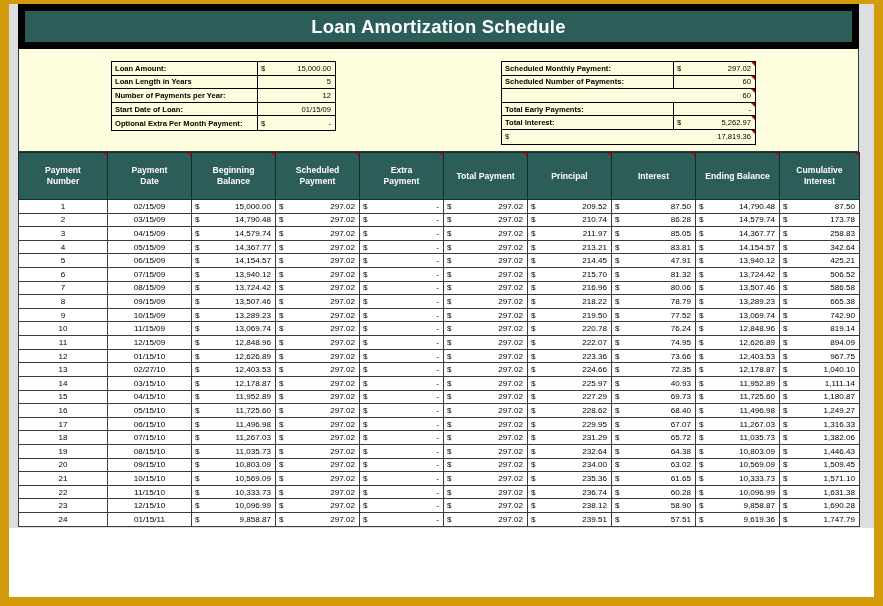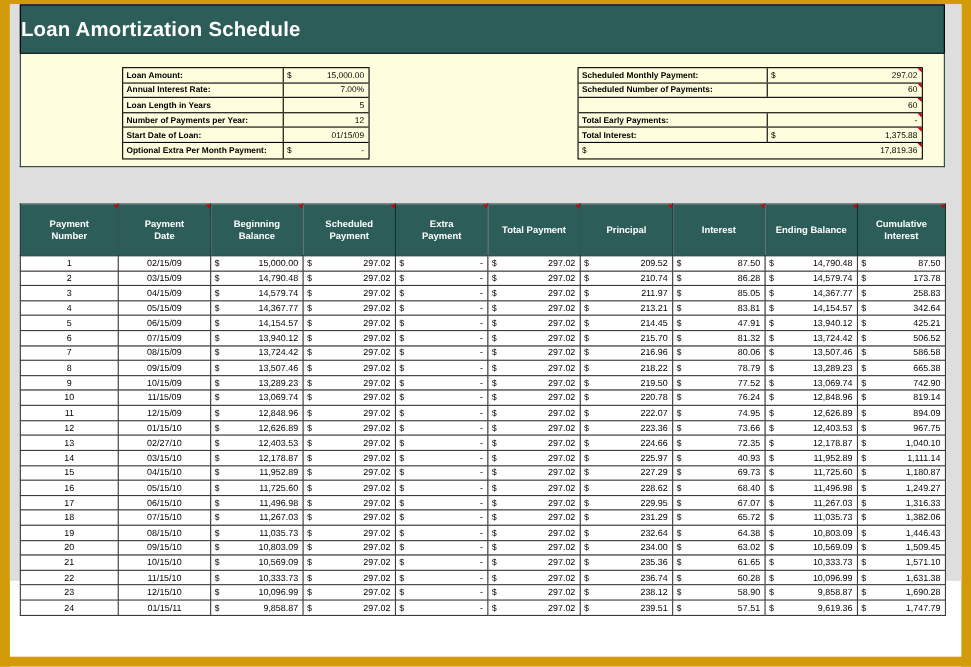--- a/index.html
+++ b/index.html
@@ -53,24 +53,25 @@
     height: 519px;
   }
 
   
   #title-banner {
     position: absolute;
     left: 0; top: 0;
     width: 841px;
     height: 45px;
     background: #2C5D58;
-    border: 1px solid #000000;
+    border: 7px solid #000000;
     box-sizing: border-box;
     display: flex;
     align-items: center;
+    justify-content: center;
   }
   #title-text {
     color: #ffffff;
     font-size: 18.5px;
     font-weight: bold;
     letter-spacing: 0.2px;
   }
 
   
   #summary-panel {
@@ -84,21 +85,21 @@
     box-sizing: border-box;
   }
 
   .info-box {
     position: absolute;
     border: 1px solid #000;
     box-sizing: border-box;
     background: #FEFEDE;
   }
   #left-box  { left: 92px;  top: 12px; width: 225px; }
-  #right-box { left: 506px; top: 12px; width: 314px; }
+  #right-box { left: 482px; top: 12px; width: 255px; }
 
   .info-row {
     display: flex;
     height: 13.6px;
     border-bottom: 1px solid #000;
     box-sizing: border-box;
     position: relative;
   }
   .info-row:last-child { border-bottom: none; }
 
@@ -146,21 +147,20 @@
     border-top: 4px solid #C00000;
     border-left: 4px solid transparent;
   }
 
   
   #table-wrap {
     position: absolute;
     left: 0;
     top: 148px;
     width: 841px;
-    margin-top: 33px;
   }
   table.amort {
     border-collapse: collapse;
     width: 841px;
     table-layout: fixed;
   }
   table.amort thead th {
     background: #2C5D58;
     color: #ffffff;
     font-size: 8.6px;
@@ -220,26 +220,20 @@
     <span id="title-text">Loan Amortization Schedule</span>
   </div>
 
   <div id="summary-panel">
     <div class="info-box" id="left-box">
         <div class="info-row">
           <div class="info-label">Loan Amount:</div>
           <div class="info-value">
             <span class="cur">$</span>
             <span class="amt">15,000.00</span>
-          </div>
-        </div>
-        <div class="info-row">
-          <div class="info-label">Annual Interest Rate:</div>
-          <div class="info-value">
-            <span class="amt">7.00%</span>
           </div>
         </div>
         <div class="info-row">
           <div class="info-label">Loan Length in Years</div>
           <div class="info-value">
             <span class="amt">5</span>
           </div>
         </div>
         <div class="info-row">
           <div class="info-label">Number of Payments per Year:</div>
@@ -287,21 +281,21 @@
           <div class="info-label">Total Early Payments:</div>
           <div class="info-value">
             <span class="amt">-</span>
             <span class="note-marker"></span>
           </div>
         </div>
         <div class="info-row">
           <div class="info-label">Total Interest:</div>
           <div class="info-value">
             <span class="cur">$</span>
-            <span class="amt">1,375.88</span>
+            <span class="amt">5,262.97</span>
             <span class="note-marker"></span>
           </div>
         </div>
         <div class="info-row">
           <div class="info-value">
             <span class="cur">$</span>
             <span class="amt">17,819.36</span>
             <span class="note-marker"></span>
           </div>
         </div>

